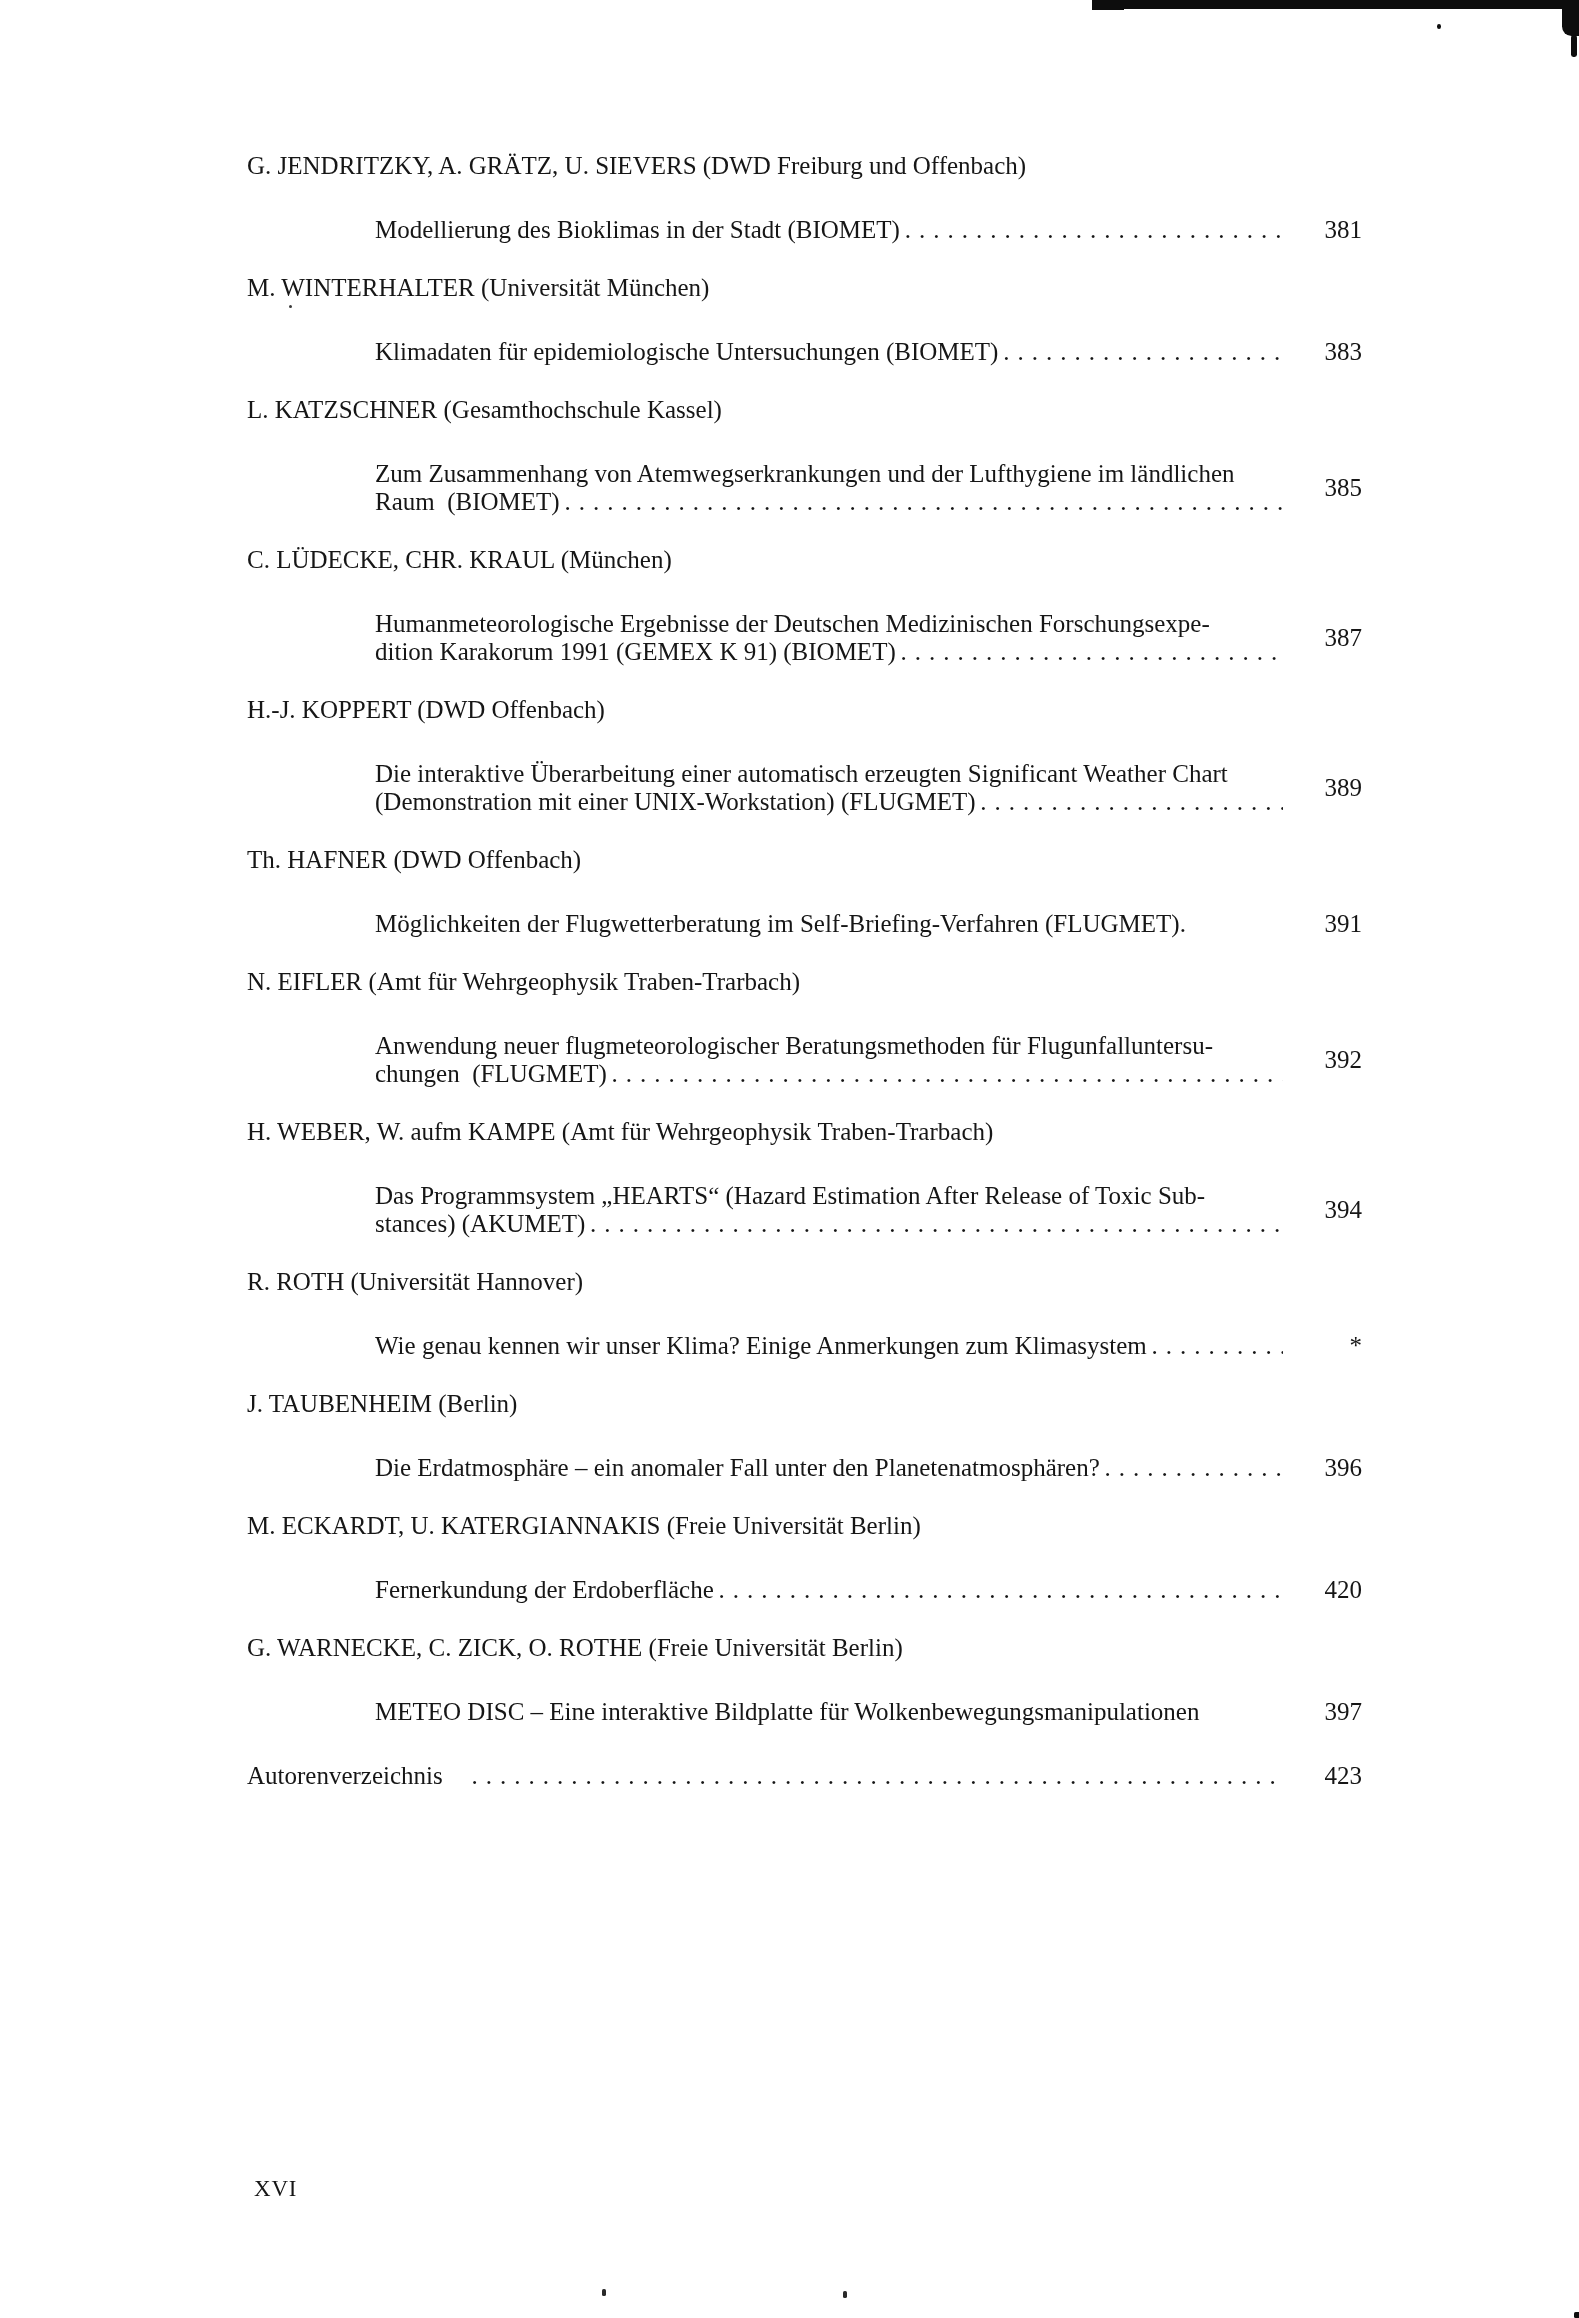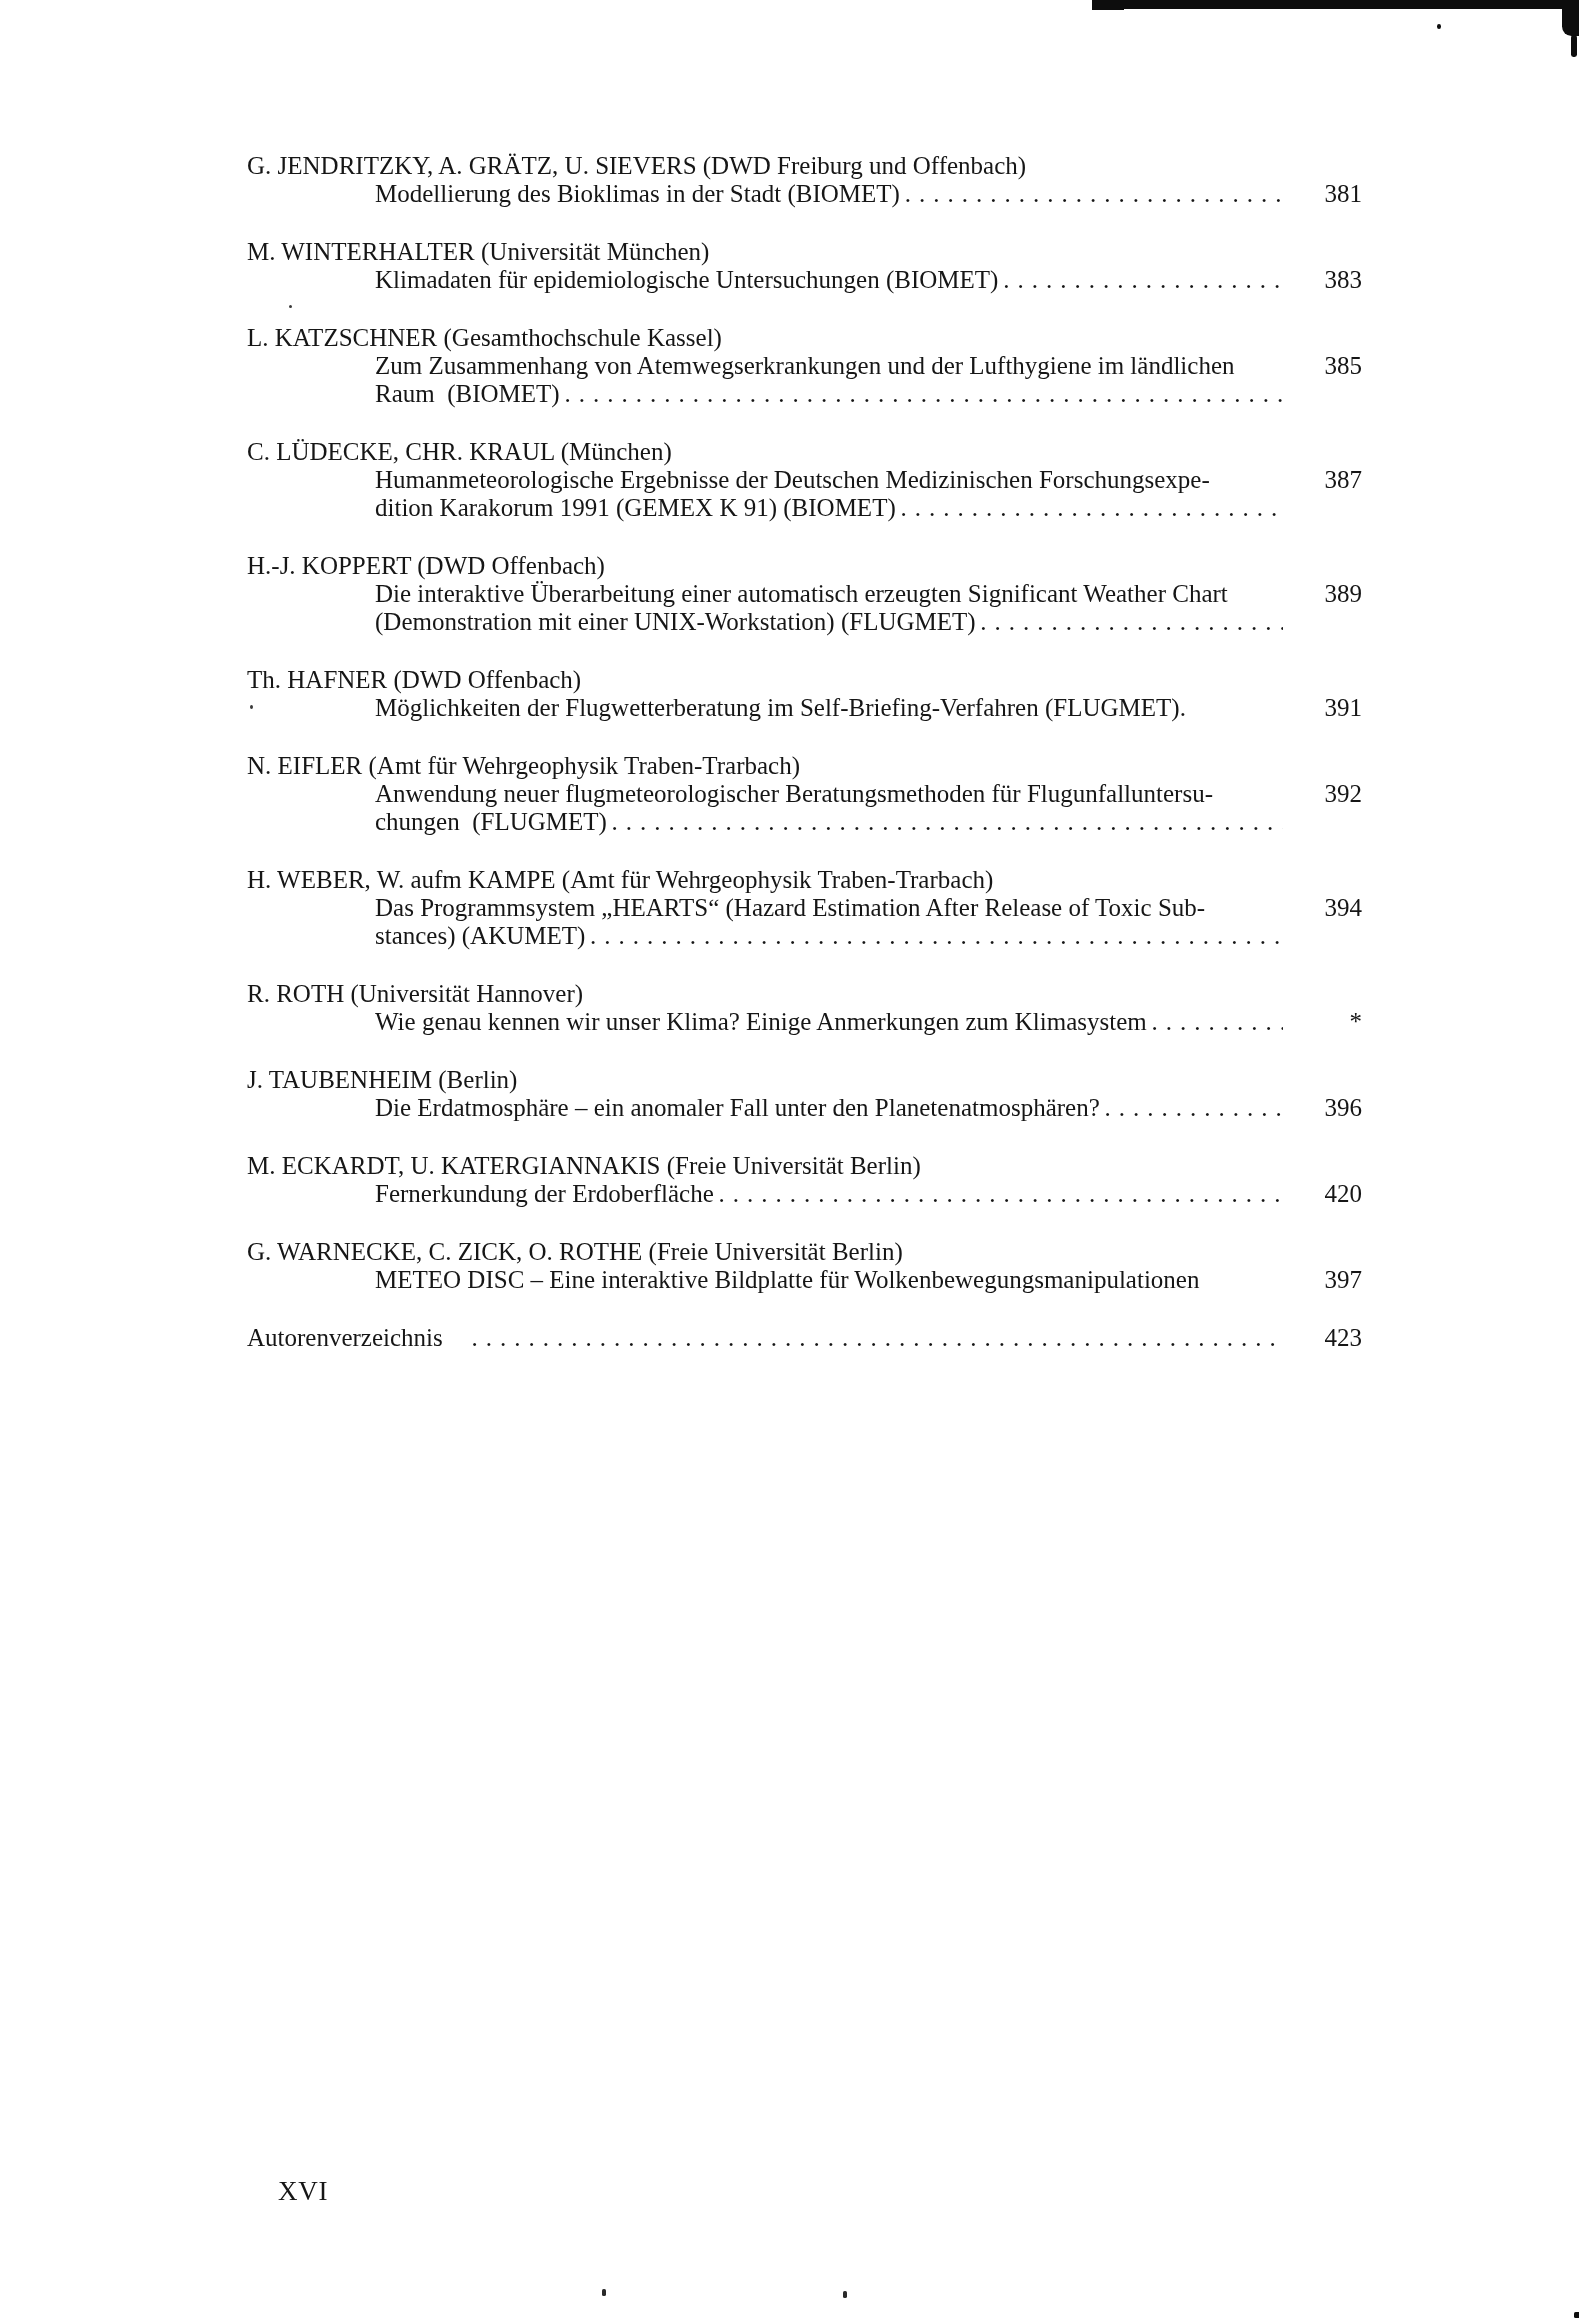--- a/index.html
+++ b/index.html
@@ -24,20 +24,22 @@
     width: 1115px;
     font-size: 25px;
     line-height: 28px;
   }
   .entry { margin-bottom: 30px; }
   .author-line {
     white-space: pre;
   }
   .title-wrap {
     display: flex;
+    align-items: center;
+    margin-top: 36px;
   }
   .lines { flex: 1; min-width: 0; }
   .title-line {
     display: flex;
     align-items: baseline;
     padding-left: 128px;
   }
   .entry.no-indent .title-line { padding-left: 0; gap: 24px; }
   .title-text { white-space: pre; }
   .leader-dots {
@@ -53,23 +55,22 @@
     text-align: right;
     white-space: pre;
     font-family: Liberation Serif, serif;
   }
 
   
   .folio {
     position: absolute;
     left: 254px;
     top: 2176px;
-    font-size: 27px;
+    font-size: 23px;
     letter-spacing: 0.8px;
-    margin-left: 24px;
   }
 
   
   .artifact { position: absolute; background: #0d0d0d; }
   .scan-topline   { left: 1092px; top: 0;    width: 487px; height: 8.7px; }
   .scan-topline-step { left: 1092px; top: 7.1px; width: 32px; height: 3.2px; }
   .scan-corner    { left: 1562px; top: 0;    width: 17.4px;  height: 36px; border-radius: 0 0 0 9.5px; }
   .scan-tail      { left: 1571px; top: 35px; width: 5.5px;   height: 22px; border-radius: 2.4px; }
   .speck-a { left: 1437px; top: 24px;   width: 4px; height: 4.7px;  border-radius: 50%; }
   .speck-b { left: 250px;  top: 705px;  width: 3.2px; height: 4px;  border-radius: 50%; background:#3a3a3a; }

